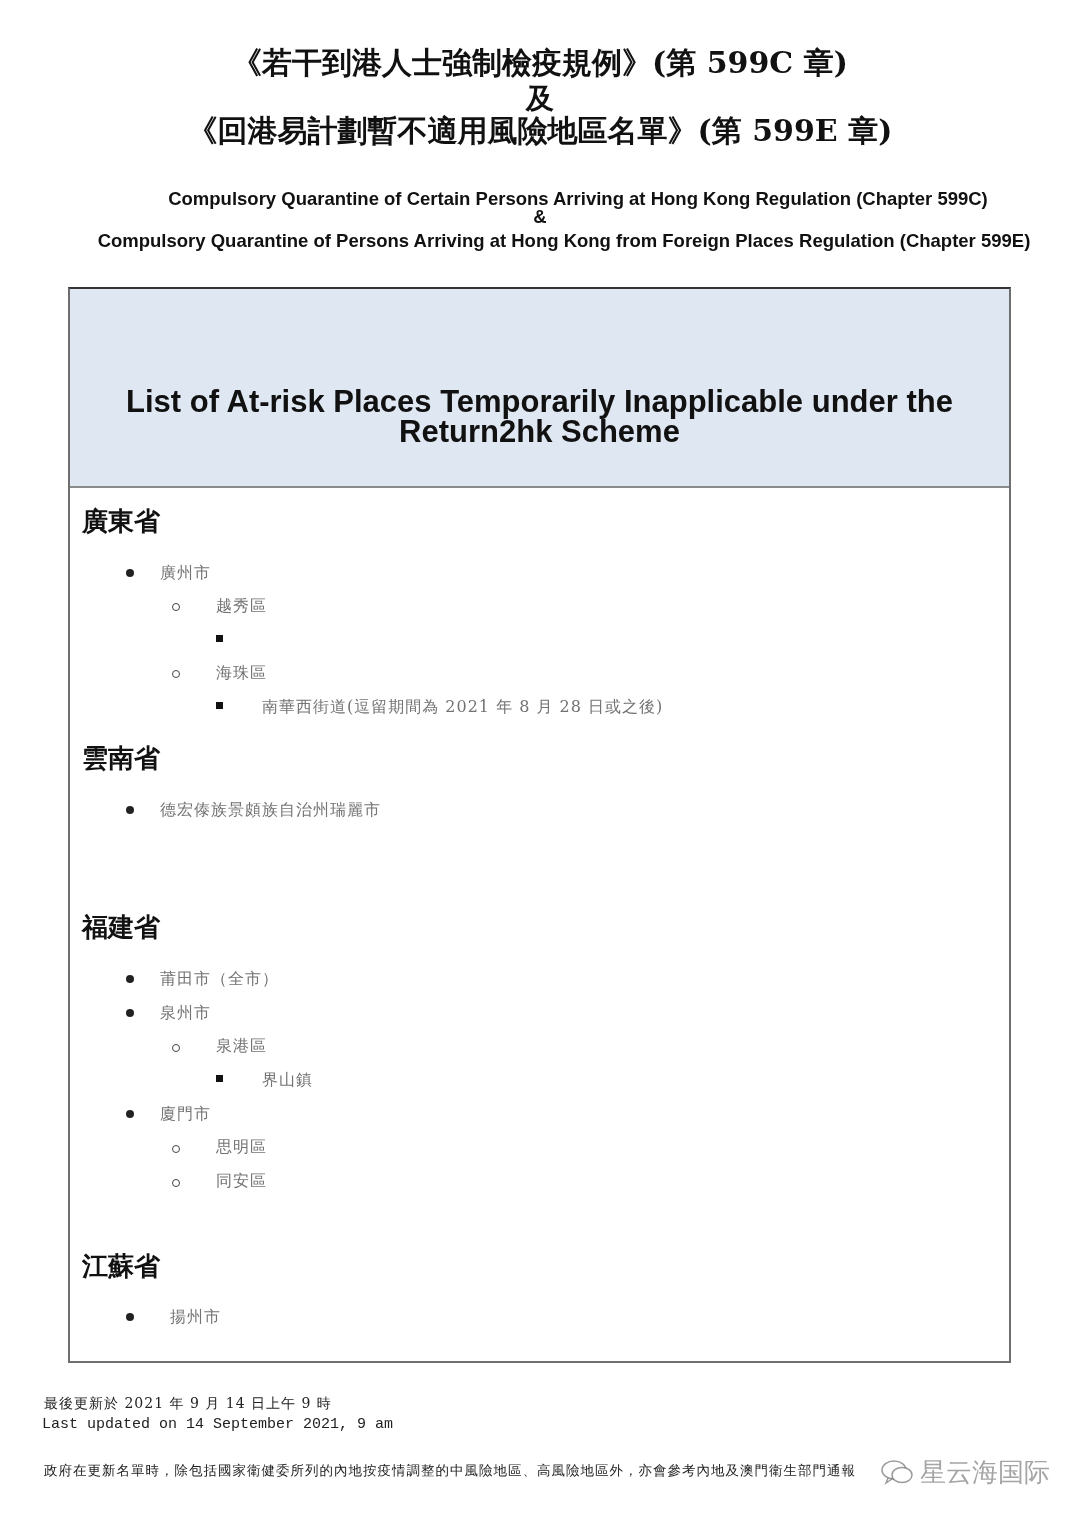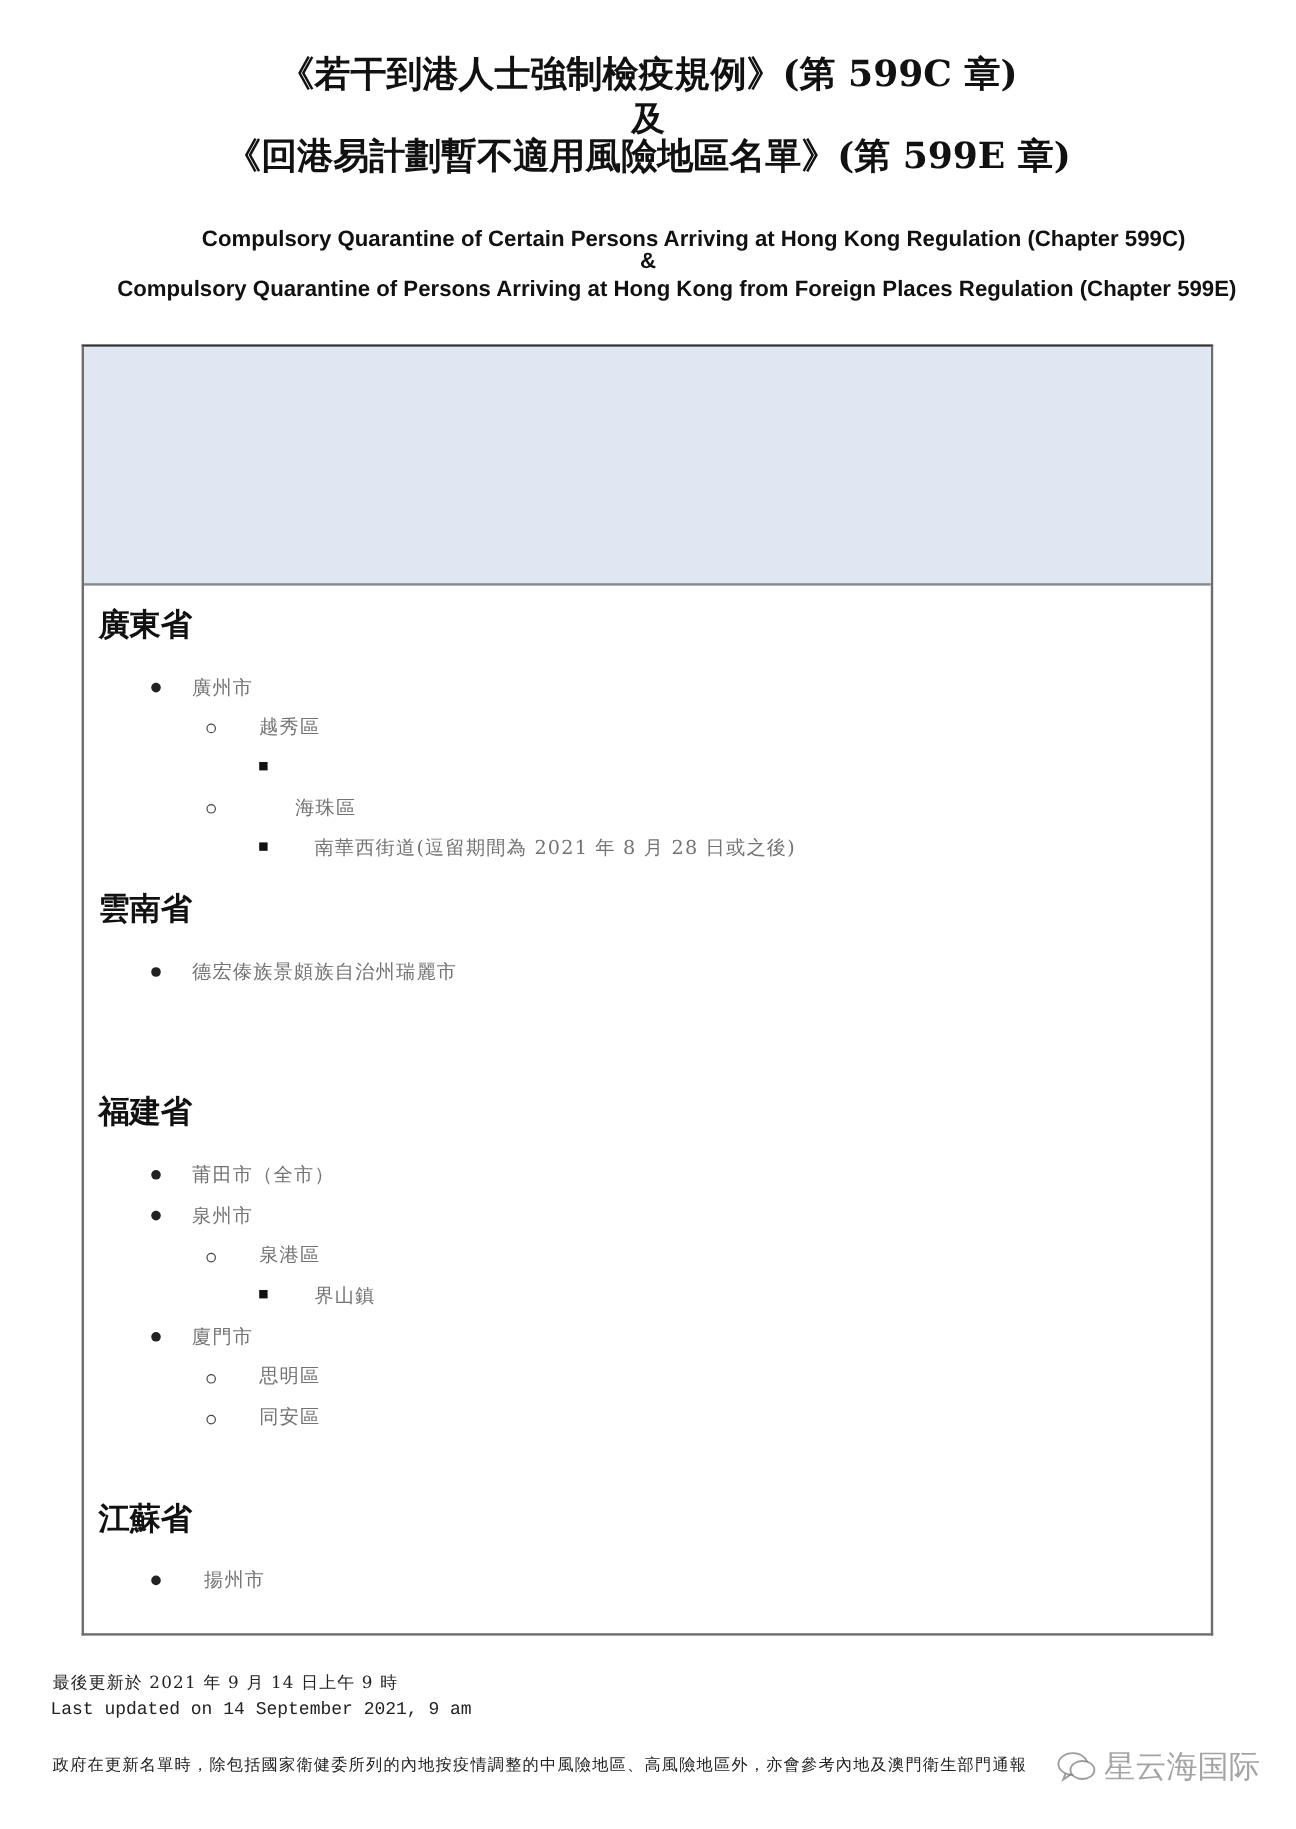--- a/index.html
+++ b/index.html
@@ -62,30 +62,34 @@
 <div class="cn-title" style="top:46px;">《若干到港人士強制檢疫規例》(第 599C 章)</div>
 <div class="cn-title" style="top:82px; font-size:28px;">及</div>
 <div class="cn-title" style="top:114px;">《回港易計劃暫不適用風險地區名單》(第 599E 章)</div>
 
 <div class="en-sub" style="top:187px;margin-left:38px;">Compulsory Quarantine of Certain Persons Arriving at Hong Kong Regulation (Chapter 599C)</div>
 <div class="en-sub" style="top:205px;">&amp;</div>
 <div class="en-sub" style="top:229px;margin-left:24px;">Compulsory Quarantine of Persons Arriving at Hong Kong from Foreign Places Regulation (Chapter 599E)</div>
 
 <div class="box">
   <div class="box-header">
+    <div class="hdr-en">
+      <div>List of At-risk Places Temporarily Inapplicable under the</div>
+      <div>Return2hk Scheme</div>
+    </div>
   </div>
 
   <div class="prov" style="top:216px;">廣東省</div>
   <span class="bullet b-disc" style="left:56px; top:280px;"></span>
   <div class="item" style="left:90px; top:272px;">廣州市</div>
   <span class="bullet b-circle" style="left:102px; top:314px;"></span>
   <div class="item" style="left:146px; top:305px;">越秀區</div>
   <span class="bullet b-square" style="left:146px; top:346px;"></span>
   <span class="bullet b-circle" style="left:102px; top:381px;"></span>
-  <div class="item" style="left:146px; top:372px;margin-left:30px;">海珠區</div>
+  <div class="item" style="left:146px; top:372px;">海珠區</div>
   <span class="bullet b-square" style="left:146px; top:413px;"></span>
   <div class="item" style="left:192px; top:406px;">南華西街道(逗留期間為 2021 年 8 月 28 日或之後)</div>
 
   <div class="prov" style="top:453px;">雲南省</div>
   <span class="bullet b-disc" style="left:56px; top:517px;"></span>
   <div class="item" style="left:90px; top:509px;">德宏傣族景頗族自治州瑞麗市</div>
 
   <div class="prov" style="top:622px;">福建省</div>
   <span class="bullet b-disc" style="left:56px; top:686px;"></span>
   <div class="item" style="left:90px; top:678px;">莆田市（全市）</div>

